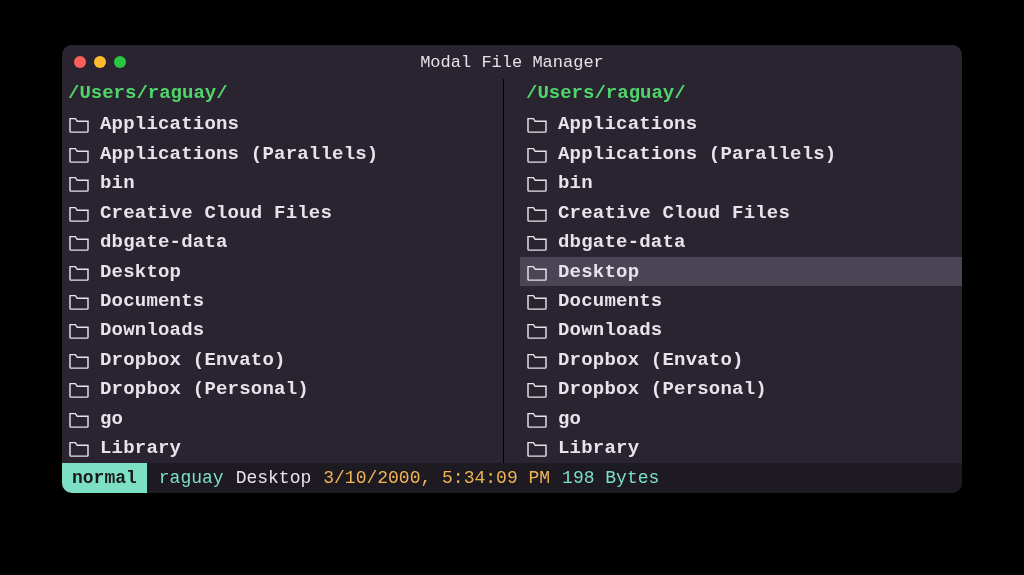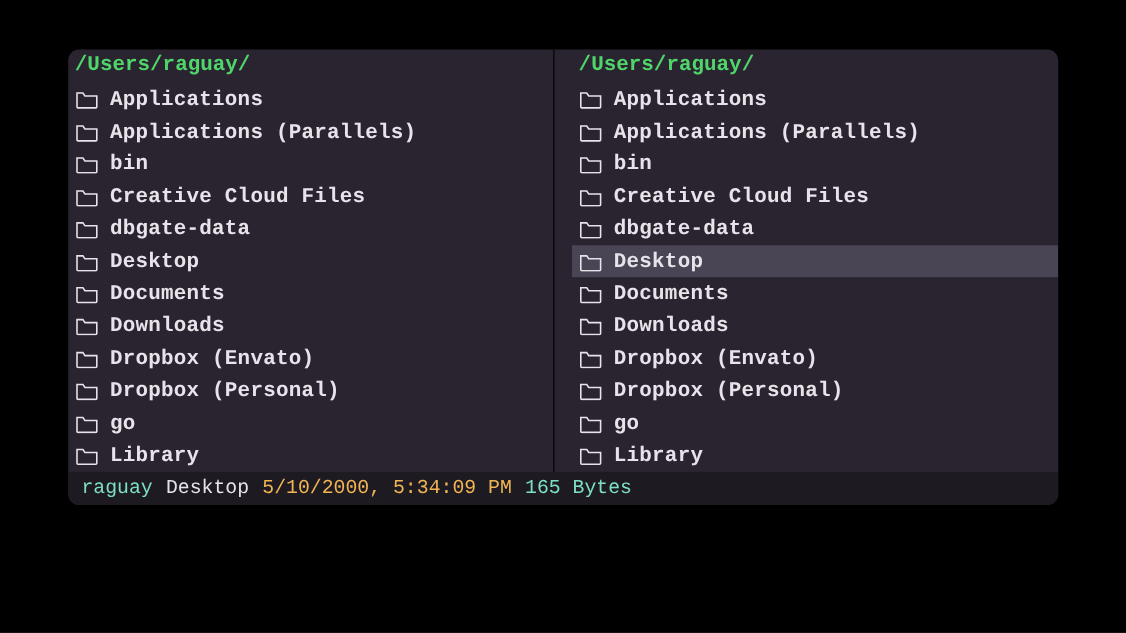--- a/index.html
+++ b/index.html
@@ -125,20 +125,28 @@
     }
     .panel-name { color: #7de0c5; }
     .sel-name { color: #e8e2ea; }
     .timestamp { color: #f0b454; }
     .size { color: #7de0c5; }
   </style>
 </head>
 <body>
 
 <div class="window">
+  <div class="titlebar">
+    <div class="traffic-lights">
+      <div class="tl red"></div>
+      <div class="tl yellow"></div>
+      <div class="tl green"></div>
+    </div>
+    <div class="title">Modal File Manager</div>
+  </div>
 
   <div class="panes">
     <div class="pane">
       <div class="cwd">/Users/raguay/</div>
       <div class="list" id="left-list">
           <div class="row">
             <span class="folder-icon">
               <svg viewBox="0 0 24 20">
                 <path d="M2 4 h6 l2 3 h12 v11 a1 1 0 0 1 -1 1 H3 a1 1 0 0 1 -1 -1 Z"></path>
               </svg>
@@ -332,20 +340,21 @@
                 <path d="M2 4 h6 l2 3 h12 v11 a1 1 0 0 1 -1 1 H3 a1 1 0 0 1 -1 -1 Z"></path>
               </svg>
             </span>
             <span class="name">Library</span>
           </div>
         </div>
     </div>
   </div>
 
   <div class="statusbar">
+    <div class="mode">normal</div>
     <div class="stat-rest">
       <span class="panel-name">raguay</span>
       <span class="sel-name">Desktop</span>
-      <span class="timestamp">5/10/2000, 5:34:09 PM</span>
-      <span class="size">165 Bytes</span>
+      <span class="timestamp">3/10/2000, 5:34:09 PM</span>
+      <span class="size">198 Bytes</span>
     </div>
   </div>
 </div>
 
 </body></html>

